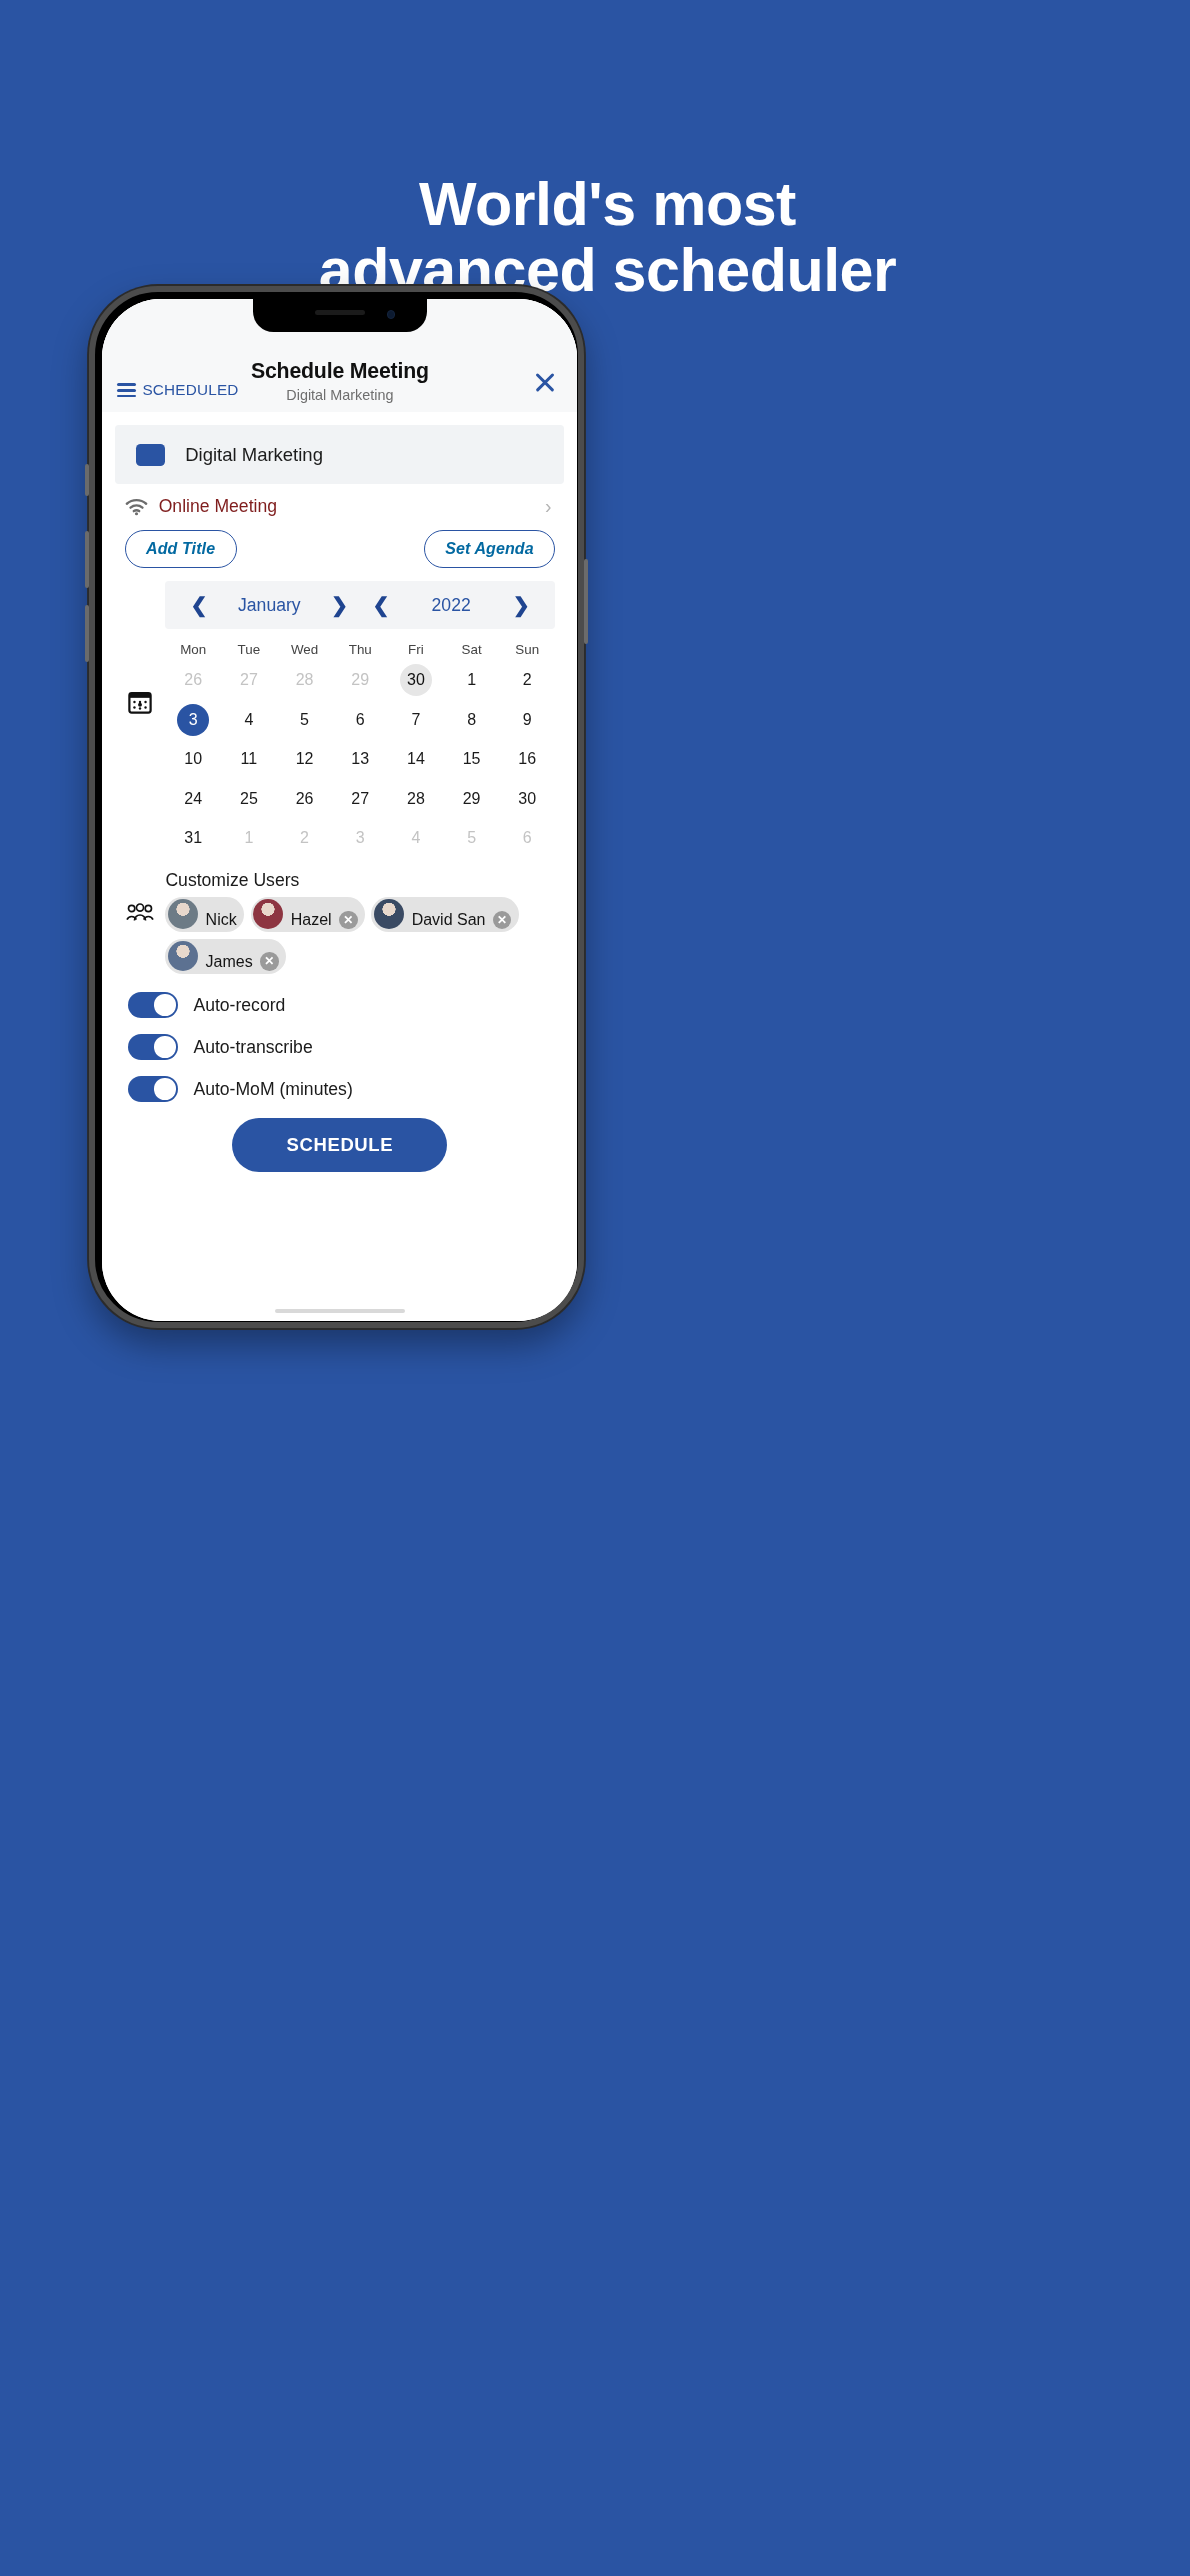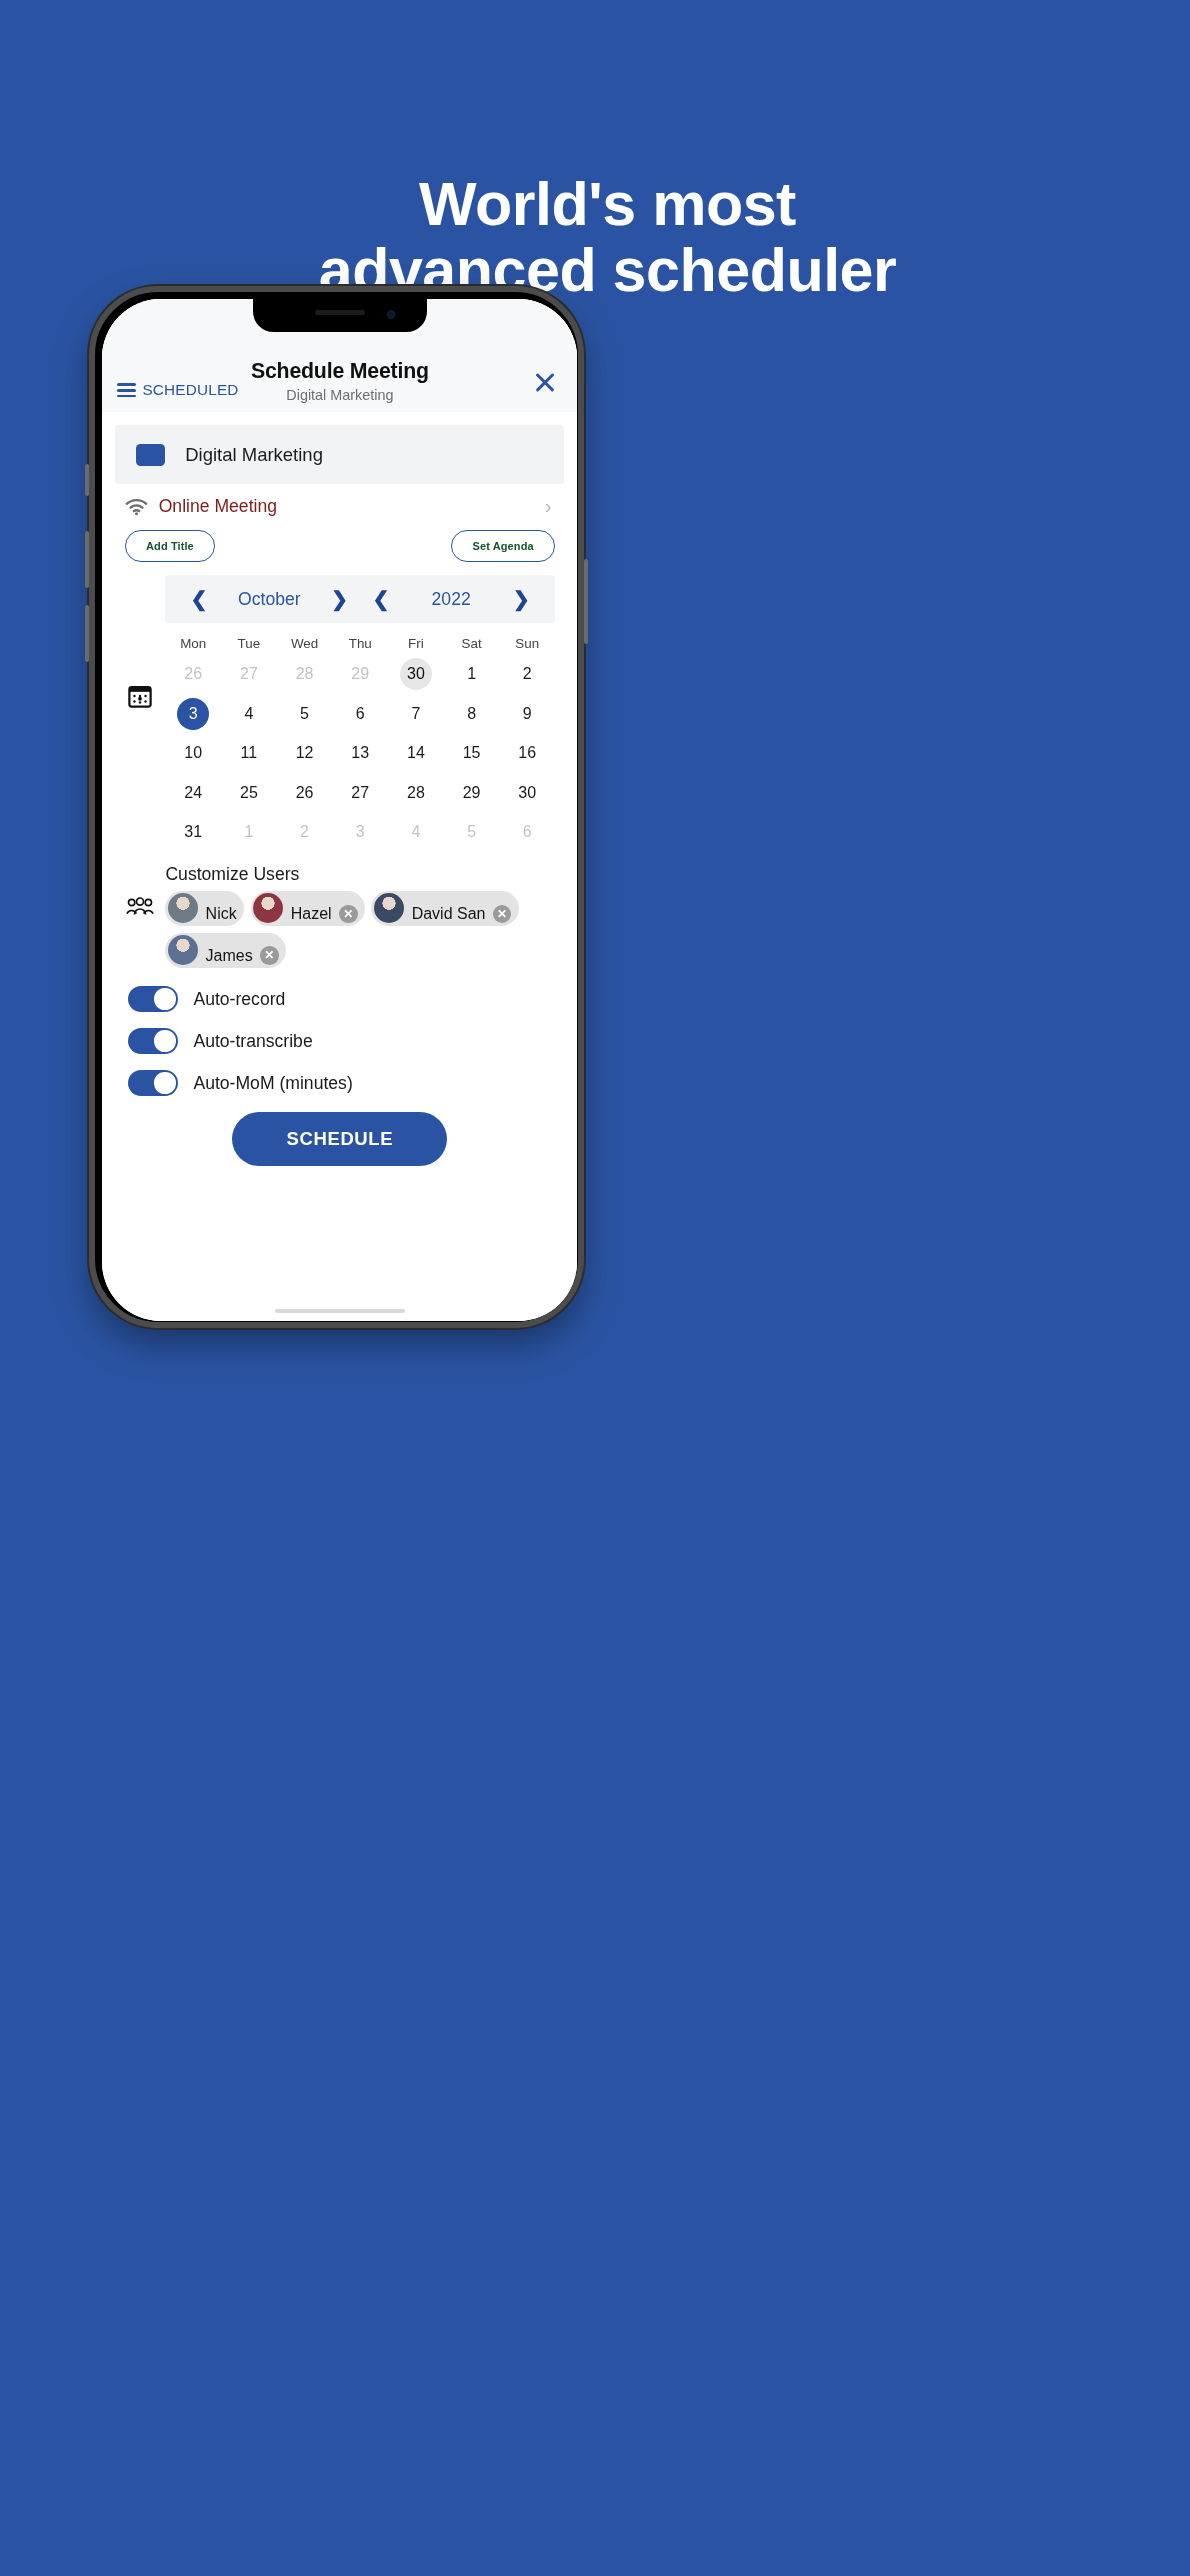--- a/index.html
+++ b/index.html
@@ -105,23 +105,23 @@
     display: flex; align-items: center; gap: 11px;
     padding: 11px 9.3px 9.3px 9.3px;
   }
   .wifi-ico { width: 23px; height: 17.6px; position: relative; flex: 0 0 auto; }
   .meeting-label { font-size: 17.6px; color: #7f1d1d; flex: 1; }
   .chev-right { color: #b4b4b4; font-size: 19.5px; padding-right: 3.7px; }
 
   
   .pill-row { display: flex; justify-content: space-between; padding: 1.9px 9.3px 0 9.3px; }
   .pill {
-    border: 1.6px solid #2a54a3; color: #14532d;
-    border-radius: 22px; font-size: 11px; font-weight: bold;
-    padding: 9.3px 20.4px; background: #fff; letter-spacing: 0.1px;
+    border: 1.6px solid #2a54a3; color: #0369a1;
+    border-radius: 22px; font-size: 16px; font-weight: bold;
+    padding: 9.3px 20.4px; background: #fff; letter-spacing: 0.1px; font-style: italic;
   }
 
   
   .cal-wrap { display: flex; align-items: flex-start; margin-top: 13px; }
   .cal-icon-col { width: 50px; flex: 0 0 50px; display: flex; justify-content: center; padding-top: 109px; }
   .cal-main { flex: 1; padding-right: 9.3px; }
 
   .mnav {
     background: #f3f4f6; border-radius: 3.7px; height: 48px;
     display: flex; align-items: center; justify-content: space-around;
@@ -280,21 +280,21 @@
                   <circle cx="7" cy="19" r="1.3" fill="#111"></circle>
                   <circle cx="13" cy="16" r="2.1" fill="#111"></circle>
                   <circle cx="19" cy="19" r="1.3" fill="#111"></circle>
                   <circle cx="13" cy="20" r="1.3" fill="#111"></circle>
                 </svg>
               </span>
             </div>
             <div class="cal-main">
               <div class="mnav">
                 <span class="chev">❮</span>
-                <span class="mval">October</span>
+                <span class="mval">January</span>
                 <span class="chev">❯</span>
                 <span class="chev">❮</span>
                 <span class="mval">2022</span>
                 <span class="chev">❯</span>
               </div>
               <div class="dow-row" id="dow-row">
                   <div class="dow">Mon</div>
                   <div class="dow">Tue</div>
                   <div class="dow">Wed</div>
                   <div class="dow">Thu</div>

